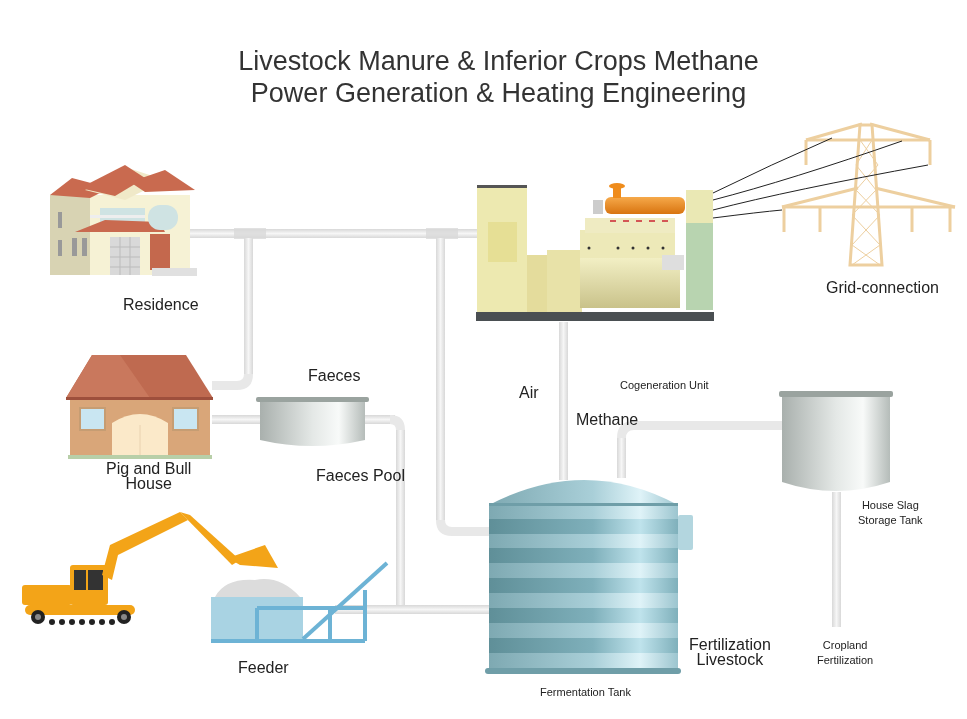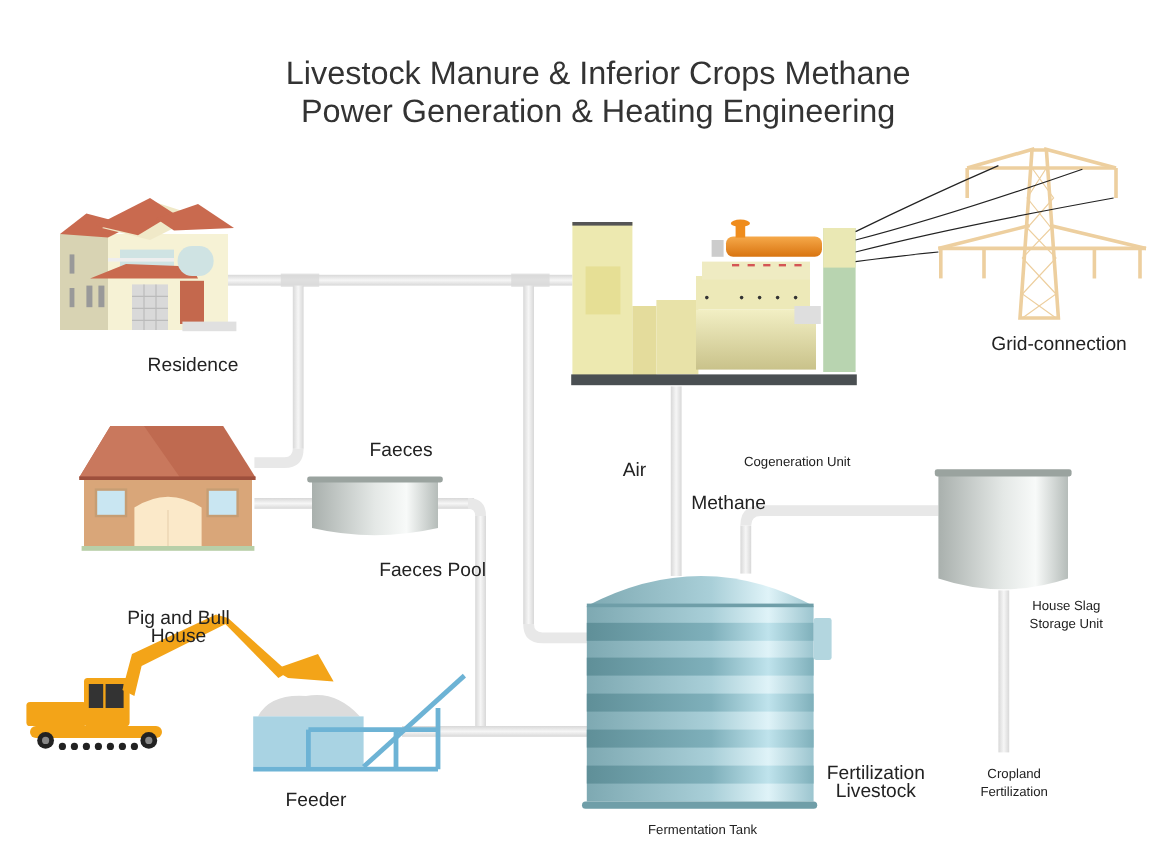--- a/index.html
+++ b/index.html
@@ -236,30 +236,30 @@
   </g>
 </svg>
 
 <div class="title" style="top:45px;">Livestock Manure &amp; Inferior Crops Methane</div>
 <div class="title" style="top:77px;">Power Generation &amp; Heating Engineering</div>
 
 <div class="lbl" style="left:123px;top:297px;">Residence</div>
 <div class="lbl sm" style="left:620px;top:334px;margin-top:44px;">Cogeneration Unit</div>
 <div class="lbl" style="left:826px;top:280px;">Grid-connection</div>
 <div class="lbl" style="left:308px;top:368px;">Faeces</div>
-<div class="lbl" style="left:106px;top:461px;margin-top:47px;">
+<div class="lbl" style="left:106px;top:461px;">
   <div>Pig and Bull</div>
   <div>House</div>
 </div>
 <div class="lbl" style="left:284px;top:468px;margin-left:32px;">Faeces Pool</div>
 <div class="lbl" style="left:519px;top:385px;">Air</div>
 <div class="lbl" style="left:576px;top:412px;">Methane</div>
 <div class="lbl sm" style="left:858px;top:498px;">
   <div>House Slag</div>
-  <div>Storage Unit</div>
+  <div>Storage Tank</div>
 </div>
 <div class="lbl" style="left:238px;top:660px;">Feeder</div>
 <div class="lbl" style="left:689px;top:637px;">
   <div>Fertilization</div>
   <div>Livestock</div>
 </div>
 <div class="lbl sm" style="left:817px;top:638px;">
   <div>Cropland</div>
   <div>Fertilization</div>
 </div>

